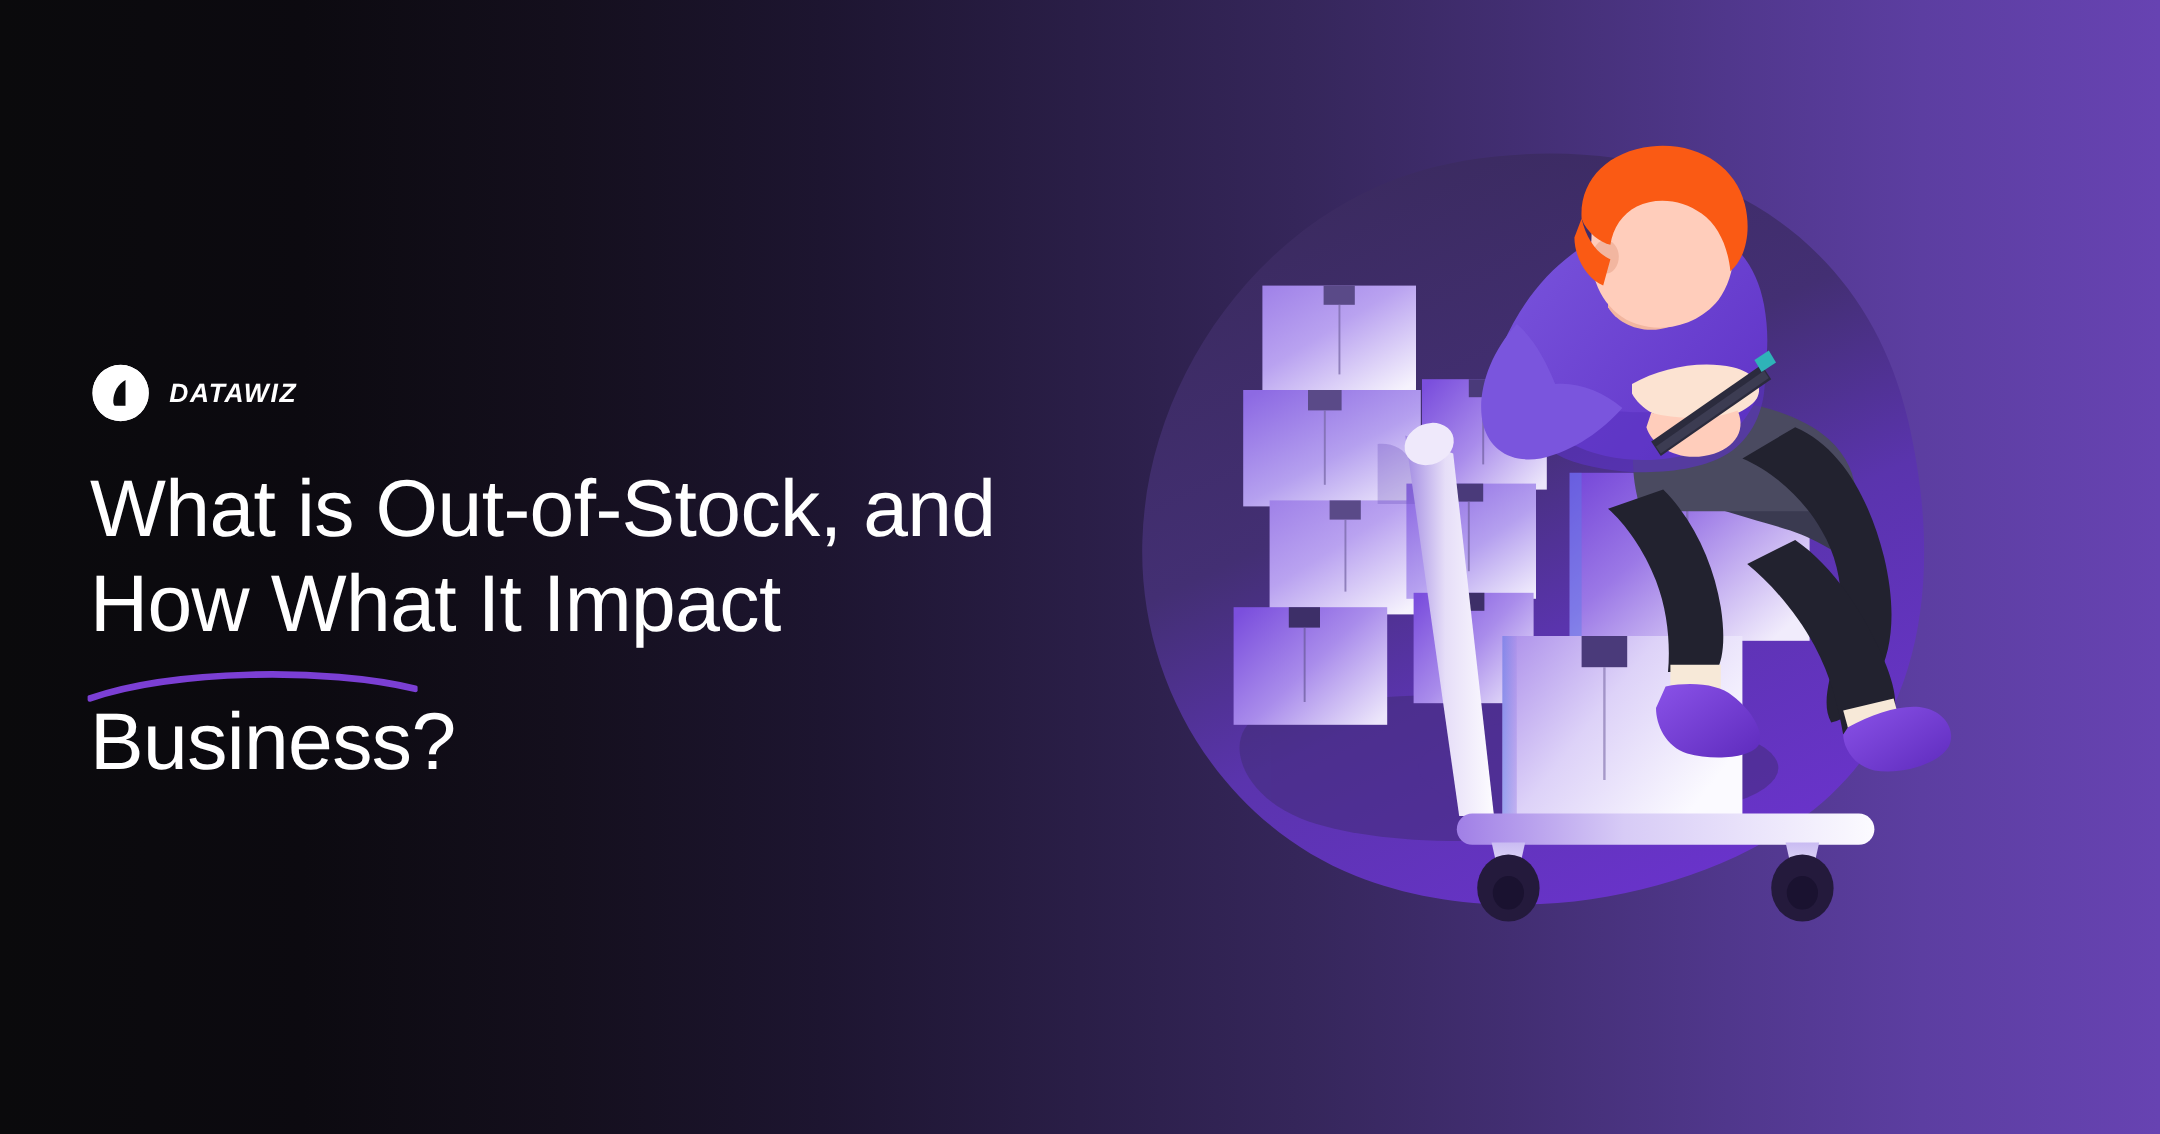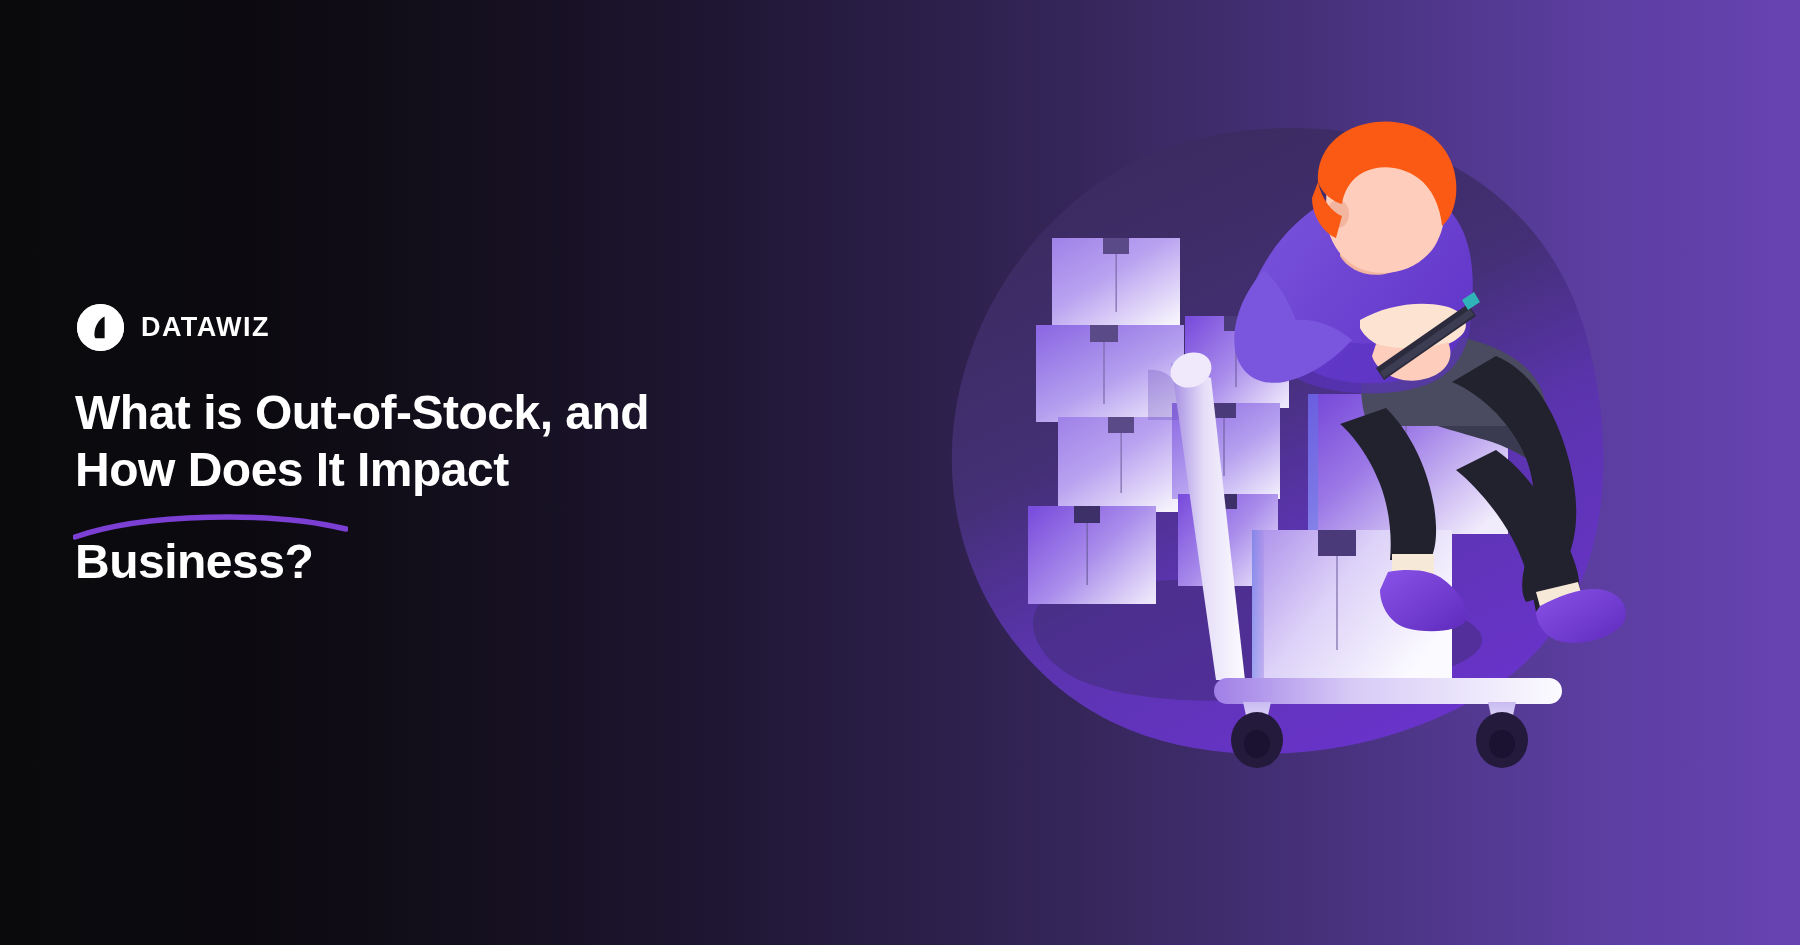--- a/index.html
+++ b/index.html
@@ -29,30 +29,31 @@
   .brand {
     position:absolute; left:77px; top:304px;
     display:flex; align-items:center; gap:17px;
   }
   .brand-mark {
     width:47px; height:47px; border-radius:50%;
     background:#ffffff; position:relative; flex:none;
   }
   .brand-mark svg { display:block; }
   .brand-name {
-    color:#ffffff; font-size:27px; font-weight:bold;
+    color:#ffffff; font-size:22px; font-weight:bold;
     letter-spacing:1.4px;
+    font-style:italic;
   }
 
   .headline {
     position:absolute; left:75px; top:385px;
     width:820px;
     color:#ffffff;
-    font-size:48px;
-    font-weight:bold;
+    font-size:67px;
+    font-weight:normal;
     line-height:1.18;
     letter-spacing:-0.5px;
     white-space:nowrap;
   }
   .headline .ln { display:block; position:relative; }
   .headline .ln3 { position:relative;margin-top:36px; }
   .arc {
     position:absolute;
     left:-2px; top:-27px;
     width:275px; height:34px;
@@ -77,21 +78,21 @@
       <svg width="47" height="47" viewBox="0 0 47 47" aria-hidden="true">
         <circle cx="23.5" cy="23.5" r="23.5" fill="#ffffff"></circle>
         <path d="M27.6 12.6 C21.4 15.8 17.6 22.6 17.4 30.0 C17.35 32.3 17.8 33.6 18.6 34.2 L27.6 34.2 Z" fill="#0a0a0c"></path>
       </svg>
     </div>
     <span class="brand-name">DATAWIZ</span>
   </div>
 
   <h1 class="headline">
     <span class="ln">What is Out-of-Stock, and</span>
-    <span class="ln">How Does It Impact</span>
+    <span class="ln">How What It Impact</span>
     <span class="ln ln3">
       <svg class="arc" viewBox="0 0 275 34" aria-hidden="true">
         <path d="M2 30 C 70 6, 200 4, 273 22" fill="none" stroke="#7b3fd4" stroke-width="5.5" stroke-linecap="round"></path>
       </svg>
       <span>Business?</span>
     </span>
   </h1>
 
   <div class="illus">
     <svg viewBox="0 0 680 680" aria-hidden="true">

